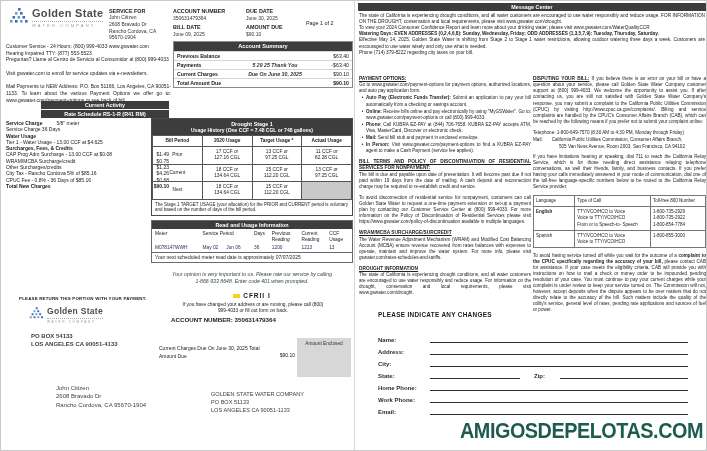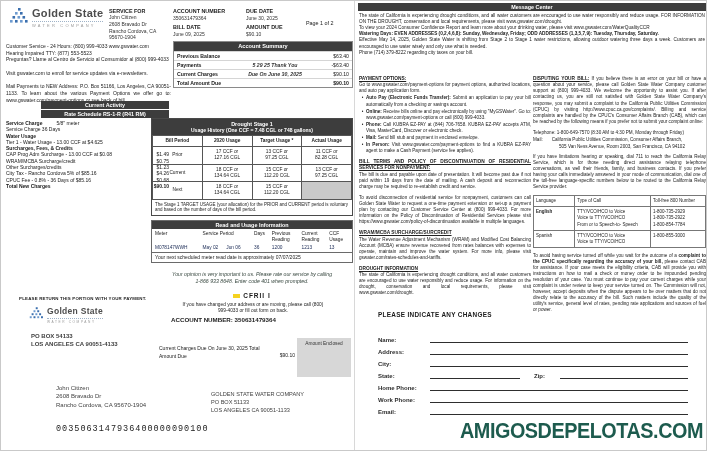--- a/index.html
+++ b/index.html
@@ -393,21 +393,20 @@
       <div>2608 Bravado Dr</div>
       <div>Rancho Cordova, CA 95670-1904</div>
     </div>
 
     <div class="coaddr">
       <div>GOLDEN STATE WATER COMPANY</div>
       <div>PO BOX 51133</div>
       <div>LOS ANGELES CA   90051-1133</div>
     </div>
 
-    <div class="ocr">0035063147936400000090100</div>
   </div>
 
   <div class="page" id="page2">
 
     <div class="mc-bar darkbar">Message Center</div>
 
     <div class="mc-intro">
       <p>The state of California is experiencing drought conditions, and all water customers are encouraged to use water responsibly and reduce usage. FOR INFORMATION ON THE DROUGHT, conservation and local requirements, please visit www.gswater.com/drought.</p>
       <p>To view your 2024 Consumer Confidence Report and learn more about your drinking water, please visit www.gswater.com/WaterQualityCCR</p>
       <p class="b">Watering Days: EVEN ADDRESSES (0,2,4,6,8): Sunday, Wednesday, Friday; ODD ADDRESSES (1,3,5,7,9): Tuesday, Thursday, Saturday.</p>

